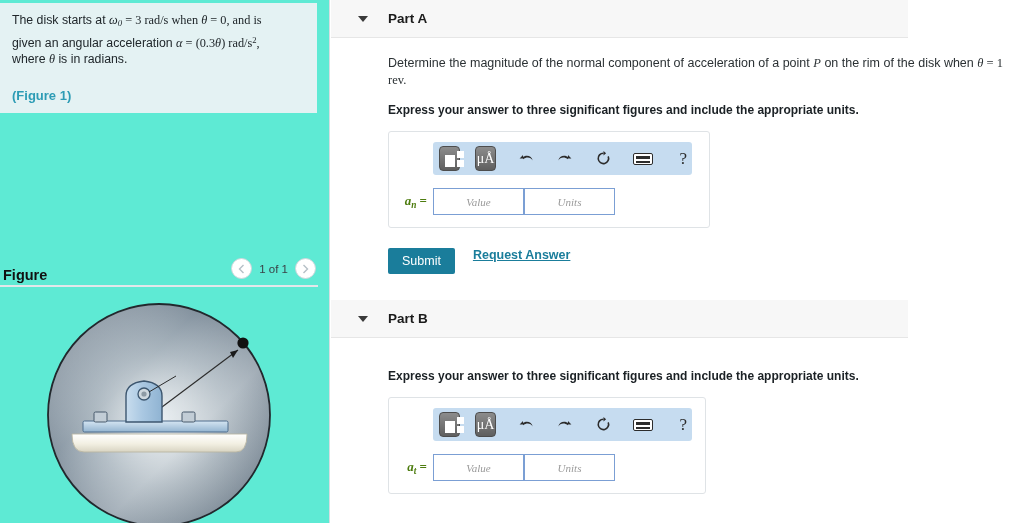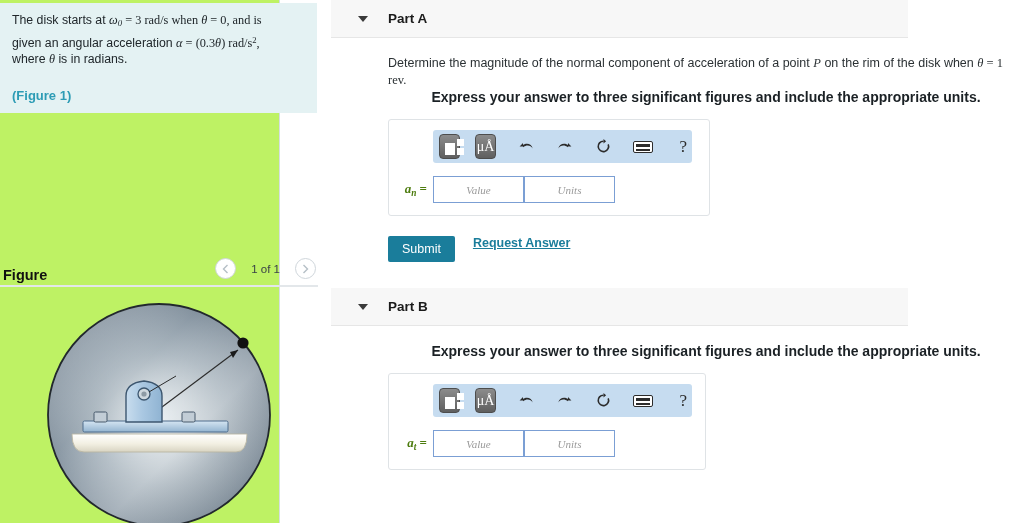--- a/index.html
+++ b/index.html
@@ -8,22 +8,22 @@
     width: 1024px; height: 523px;
     background: #ffffff;
     font-family: "Liberation Sans", sans-serif;
     overflow: hidden;
   }
   #app { position: relative; width: 1024px; height: 523px; }
 
   
   #left-panel {
     position: absolute; left: 0; top: 0;
-    width: 280px; height: 523px;
-    background: #bef264;
+    width: 330px; height: 523px;
+    background: #5eead4;
     border-right: 1px solid #d6dde2;
   }
   #problem-box {
     position: absolute; left: 0; top: 3px;
     width: 317px; min-height: 78px;
     background: #e4f2f3;
     padding: 9px 12px 10px 12px;
   }
   #problem-text {
     font-size: 12.3px; line-height: 16.4px; color: #20272b;
@@ -42,21 +42,21 @@
   #figure-header {
     position: absolute; left: 0; top: 255px;
     width: 330px; height: 32px;
   }
   #figure-title {
     position: absolute; left: 3px; top: 12px;
     font-size: 14.5px; font-weight: bold; color: #111;
   }
   #fig-nav {
     position: absolute; right: 14px; top: 3px;
-    display: flex; align-items: center; gap: 15px;
+    display: flex; align-items: center; gap: 7px;
   }
   .nav-circle {
     width: 21px; height: 21px; border-radius: 50%;
     border: 1px solid #cfd6db; background: #fff;
     display: flex; align-items: center; justify-content: center;
     color: #b5bfc6; font-size: 10px; cursor: pointer;
   }
   #fig-counter { font-size: 11.5px; color: #3a4247; }
   #figure-rule {
     position: absolute; left: 0; top: 285px;
@@ -90,23 +90,22 @@
     border-top: 6.5px solid #3a3a3a;
     cursor: pointer;
   }
   .part-title { font-size: 13.5px; font-weight: bold; color: #1b1b1b; }
 
   .part-body { position: relative; padding: 17px 0 0 57px; }
   .q-text {
     font-size: 12.5px; color: #2b3134; line-height: 17px;
   }
   .q-instr {
-    font-size: 14px; font-weight: bold; color: #1b2125;
-    margin-top: 0;
-    text-align: center;
+    font-size: 12px; font-weight: bold; color: #1b2125;
+    margin-top: 14px;
   }
 
   .answer-panel {
     margin-top: 14px;
     width: 322px;
     border: 1px solid #dfe3e6;
     border-radius: 3px;
     background: #fff;
     padding: 10px 10px 12px 10px;
   }

